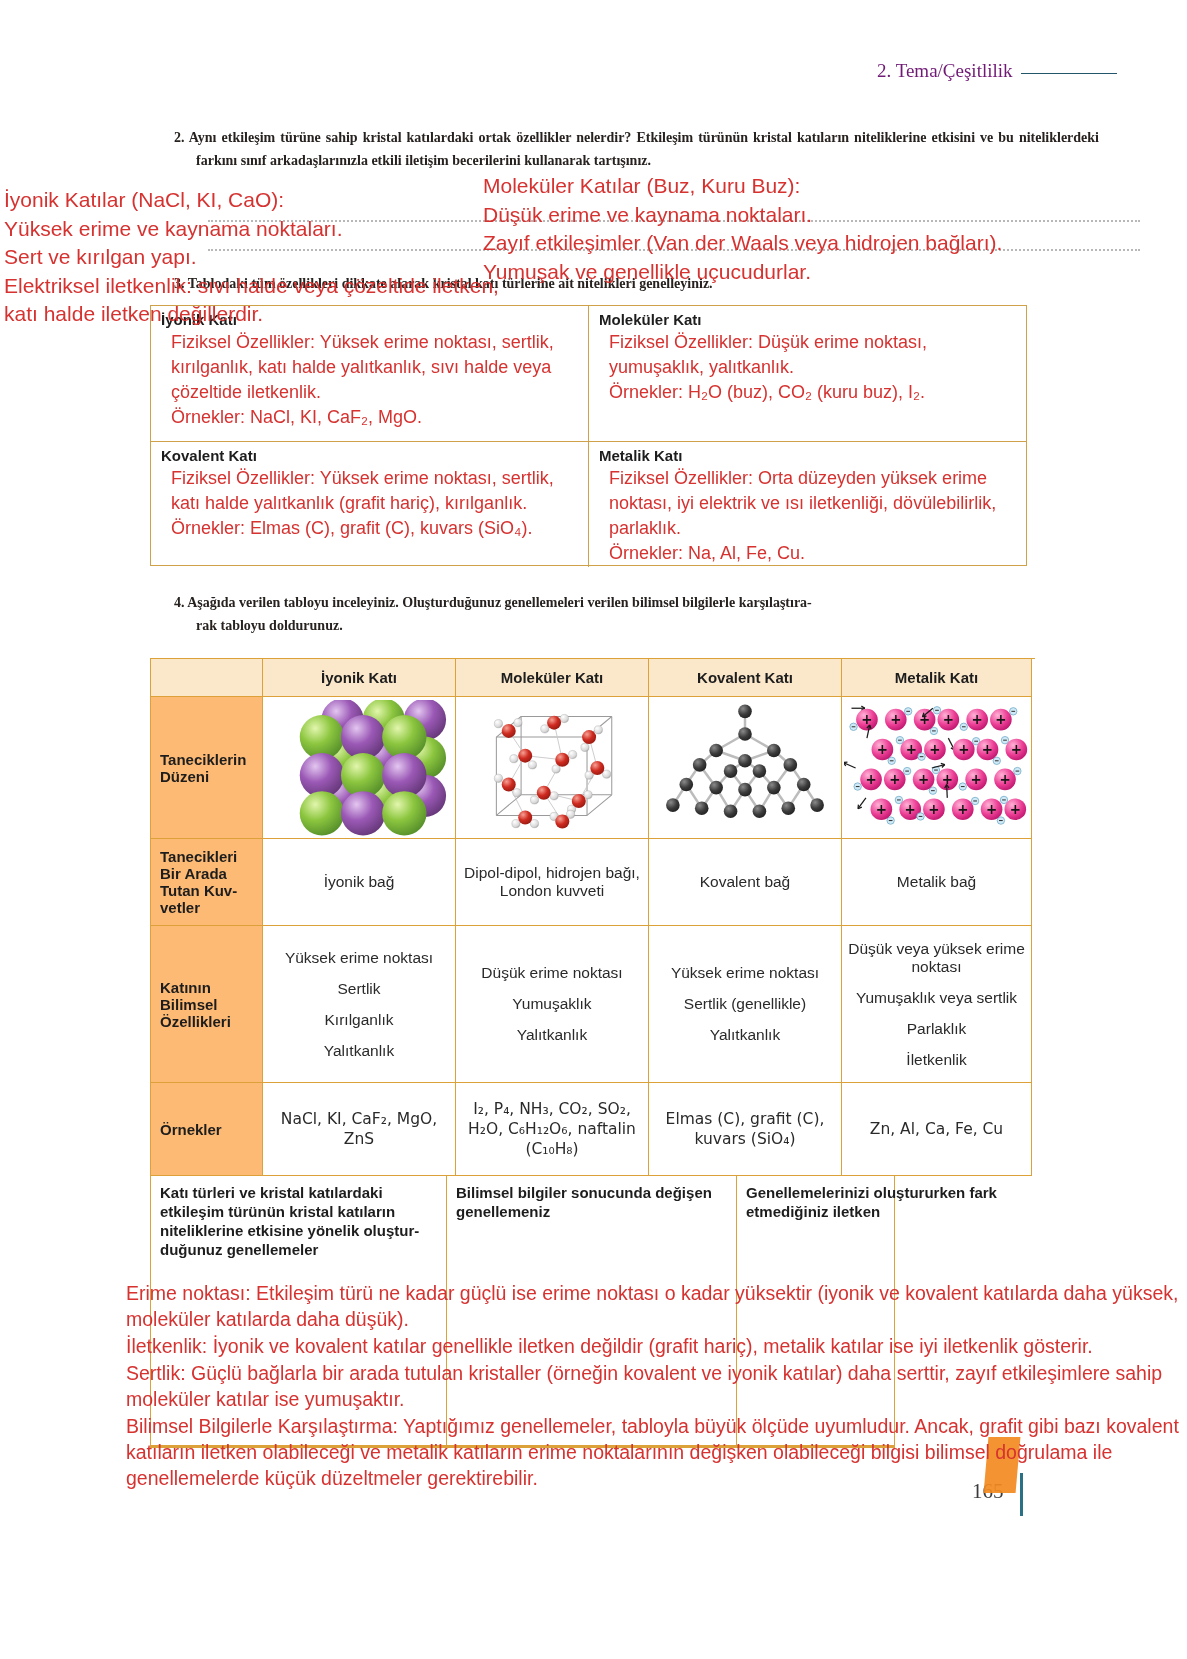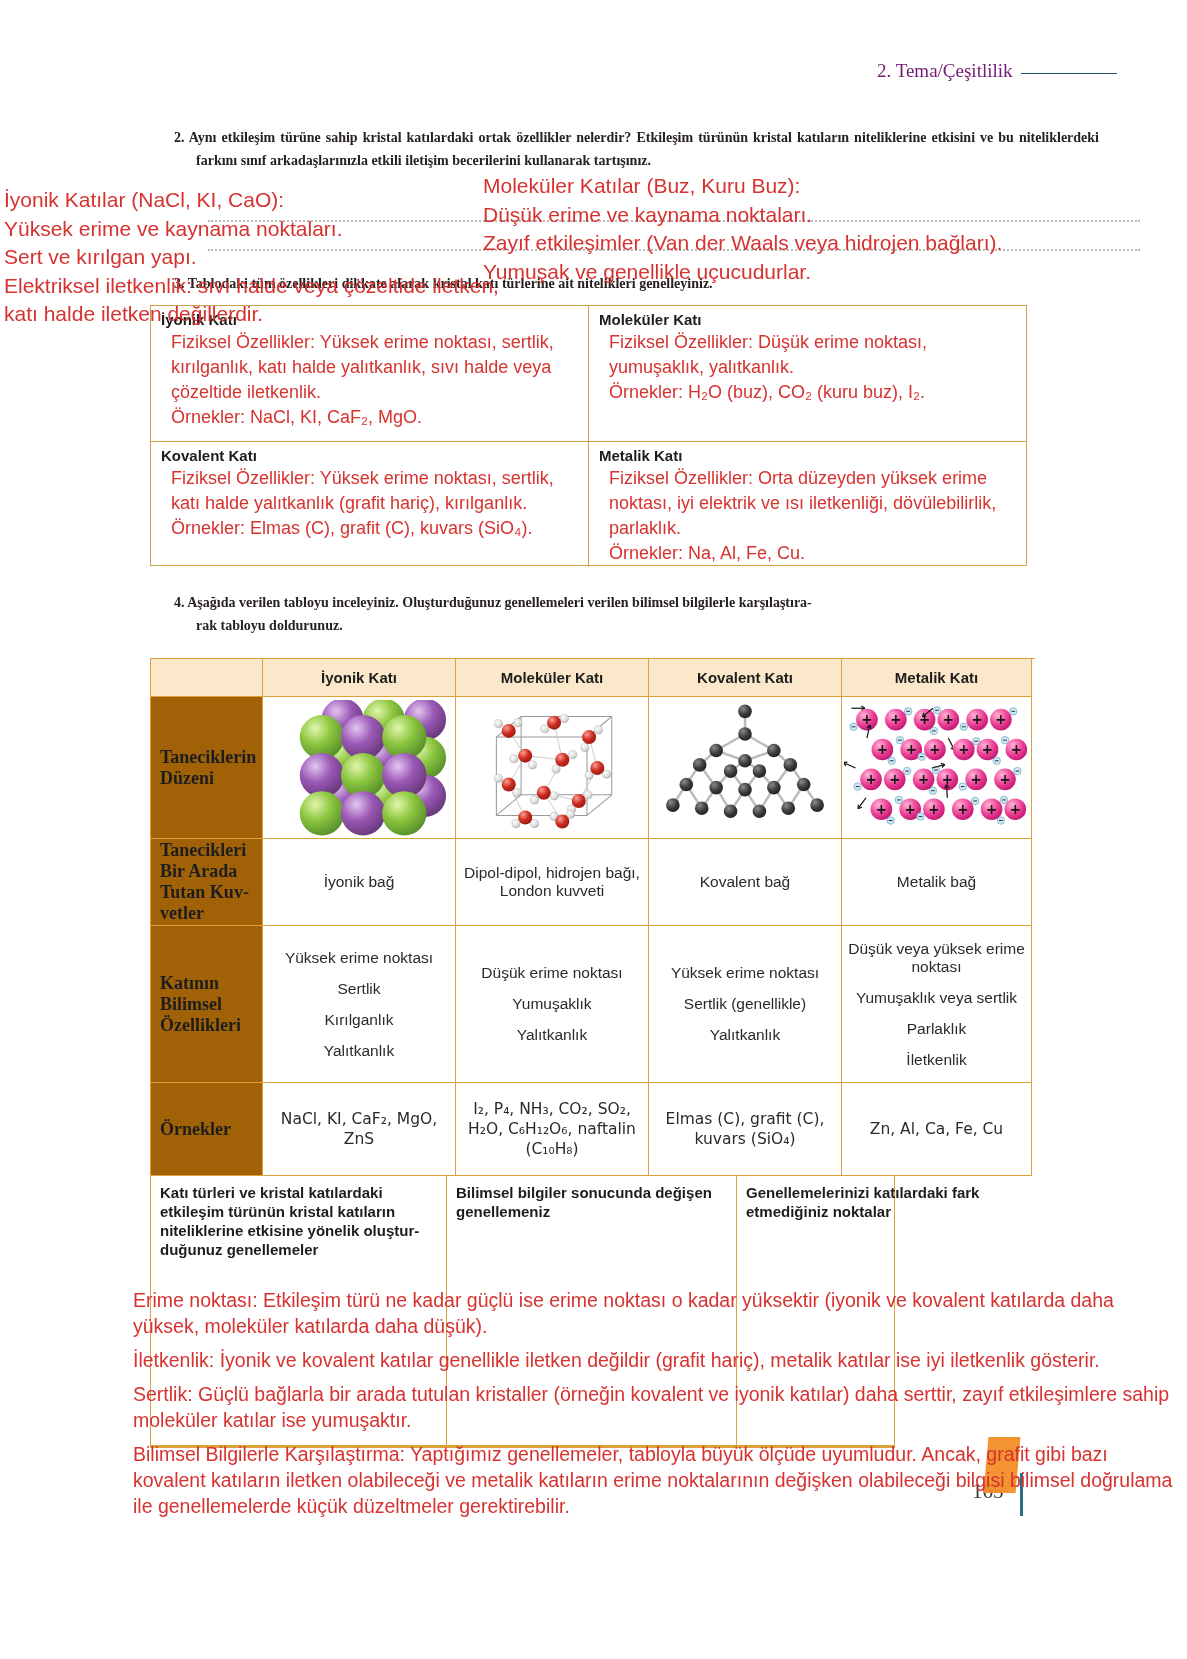--- a/index.html
+++ b/index.html
@@ -46,41 +46,41 @@
   
   .t4{position:absolute;left:150px;top:658px;width:885px;
       display:grid;grid-template-columns:112px 193px 193px 193px 190px;
       grid-template-rows:38px 142px 87px 157px 93px;
       border-left:1.6px solid #dda13a;border-top:1.6px solid #dda13a;
       box-sizing:border-box;background:#fff;}
   .t4c{border-right:1.6px solid #dda13a;border-bottom:1.6px solid #dda13a;
        box-sizing:border-box;display:flex;align-items:center;justify-content:center;
        font-size:15.5px;color:#2a2a2a;text-align:center;padding:4px;}
   .t4-head{background:#fbe8ca;font-weight:bold;color:#1d1d1d;font-size:15px;}
-  .t4-label{background:#a16207;font-weight:bold;color:#1d1d1d;font-size:18px;
-            justify-content:flex-start;text-align:left;padding:6px 6px 6px 9px;font-family:Liberation Serif, serif;}
+  .t4-label{background:#fdba74;font-weight:bold;color:#1d1d1d;font-size:15px;
+            justify-content:flex-start;text-align:left;padding:6px 6px 6px 9px;}
   .t4-img{padding:0;background:#fff;}
   .phys{flex-direction:column;gap:13px;}
   .phys div{line-height:18px;}
   .sub-font{font-family:"DejaVu Sans",sans-serif;line-height:20px;}
   .struct-svg{width:186px;height:136px;display:block;}
 
   
   .t5{position:absolute;left:150px;top:1175px;width:745px;height:273px;
       display:grid;grid-template-columns:296px 290px 293px;
       border:1.6px solid #dda13a;border-bottom:3px solid #dda13a;
       box-sizing:border-box;background:transparent;z-index:2;}
   .t5c{border-right:1.6px solid #dda13a;box-sizing:border-box;
        padding:7px 9px;font-size:15px;font-weight:bold;color:#1d1d1d;line-height:19px;}
   .t5c:last-child{border-right:none;}
 
   
   .hw-bottom{position:absolute;left:125px;top:1279px;width:1060px;
              font-size:19.5px;line-height:26px;z-index:5;}
-  .hw-bottom div{margin:8px;}
+  .hw-bottom div{margin:1px;}
 
   .highlight{position:absolute;left:986px;top:1437px;width:32px;height:56px;
              background:#f28a1f;transform:skewX(-5deg);z-index:4;opacity:.92;}
 
   .pagenum{position:absolute;left:972px;top:1479px;font-family:"Liberation Serif",serif;
            font-size:21px;color:#3a3a3a;}
   .pagebar{position:absolute;left:1020px;top:1473px;width:3px;height:43px;background:#2a7186;}
 </style>
 </head>
 <body>
@@ -485,21 +485,21 @@
     <div class="t4c t4-label">Örnekler</div>
     <div class="t4c sub-font">NaCl, KI, CaF₂, MgO, ZnS</div>
     <div class="t4c sub-font">I₂, P₄, NH₃, CO₂, SO₂, H₂O, C₆H₁₂O₆, naftalin (C₁₀H₈)</div>
     <div class="t4c sub-font">Elmas (C), grafit (C), kuvars (SiO₄)</div>
     <div class="t4c sub-font">Zn, Al, Ca, Fe, Cu</div>
   </div>
 
   <div class="t5">
     <div class="t5c">Katı türleri ve kristal katılardaki etkileşim türünün kristal katıların niteliklerine etkisine yönelik oluştur-duğunuz genellemeler</div>
     <div class="t5c">Bilimsel bilgiler sonucunda değişen genellemeniz</div>
-    <div class="t5c">Genellemelerinizi katılardaki fark etmediğiniz noktalar</div>
+    <div class="t5c">Genellemelerinizi oluştururken fark etmediğiniz iletken</div>
   </div>
 
   <div class="highlight"></div>
 
   <div class="hw hw-bottom">
       <div>Erime noktası: Etkileşim türü ne kadar güçlü ise erime noktası o kadar yüksektir (iyonik ve kovalent katılarda daha yüksek, moleküler katılarda daha düşük).</div>
       <div>İletkenlik: İyonik ve kovalent katılar genellikle iletken değildir (grafit hariç), metalik katılar ise iyi iletkenlik gösterir.</div>
       <div>Sertlik: Güçlü bağlarla bir arada tutulan kristaller (örneğin kovalent ve iyonik katılar) daha serttir, zayıf etkileşimlere sahip moleküler katılar ise yumuşaktır.</div>
       <div>Bilimsel Bilgilerle Karşılaştırma: Yaptığımız genellemeler, tabloyla büyük ölçüde uyumludur. Ancak, grafit gibi bazı kovalent katıların iletken olabileceği ve metalik katıların erime noktalarının değişken olabileceği bilgisi bilimsel doğrulama ile genellemelerde küçük düzeltmeler gerektirebilir.</div>
     </div>

